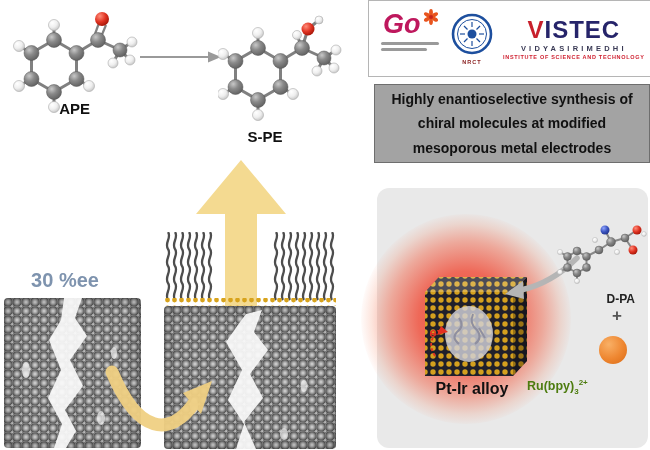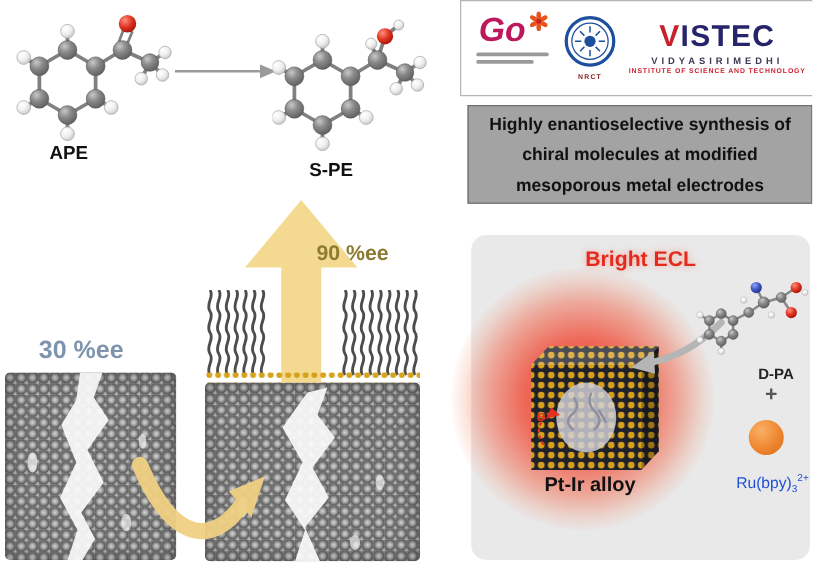--- a/index.html
+++ b/index.html
@@ -16,21 +16,21 @@
       radial-gradient(circle at 8.5px 8.5px,#bdbdbd 0.5px,#979797 1.8px,#6a6a6a 3.1px,rgba(0,0,0,0) 4.1px);
     background-size:9px 9px;
     border-radius:4px;
     box-shadow:inset 0 0 16px rgba(0,0,0,.3);
   }
   .poresvg{position:absolute;left:0;top:0;width:100%;height:100%;}
 
   
   #ee30{left:10px;top:269px;width:110px;font-size:20px;color:#7e93ae;}
   #ee90{left:227px;top:193px;width:110px;font-size:17px;color:#8c7b33;}
-  #ape-label{left:20px;top:114px;width:70px;font-size:15px;}
+  #ape-label{left:20px;top:100px;width:70px;font-size:15px;text-align:right;}
   #spe-label{left:230px;top:128px;width:70px;font-size:15px;}
 
   
   #logo-box{left:368px;top:0;width:280px;height:71px;background:#fff;border:1px solid #b5b5b5;
             display:flex;align-items:center;padding:2px 8px;box-sizing:content-box;}
   #go-logo{position:relative;width:72px;height:60px;}
   #go-text{font-size:27px;font-weight:bold;font-style:italic;color:#be185d;line-height:30px;padding-left:6px;}
   .cap-bar{height:3px;background:#9a9a9a;border-radius:2px;margin:3px 0 0 4px;}
   #nrct{width:46px;text-align:center;}
   #nrct-label{font-size:5.5px;font-weight:bold;color:#8a2020;letter-spacing:1px;}
@@ -49,22 +49,22 @@
              color:#e42a1e;text-shadow:0 0 6px rgba(255,90,60,.45);}
   #glow{position:absolute;left:-16px;top:26px;width:210px;height:210px;border-radius:50%;
         background:radial-gradient(circle,rgba(240,62,40,.95) 0%,rgba(240,62,40,.75) 32%,
                    rgba(242,90,60,.45) 52%,rgba(244,120,80,.18) 64%,rgba(244,120,80,0) 72%);}
   #electron{position:absolute;left:46px;top:138px;width:26px;text-align:center;color:#e43022;
             font-weight:bold;font-style:italic;font-size:12px;}
   #dpa-label{position:absolute;left:198px;top:104px;width:60px;text-align:right;font-size:12px;font-weight:bold;color:#222;}
   #plus{position:absolute;left:228px;top:118px;width:24px;text-align:center;font-size:17px;font-weight:bold;color:#555;}
   #sphere{position:absolute;left:222px;top:148px;width:28px;height:28px;border-radius:50%;
           background:radial-gradient(circle at 35% 30%,#f9b066,#ee8630 55%,#d96a15);}
-  #ru-label{position:absolute;left:150px;top:190px;width:120px;text-align:right;font-size:12.5px;
-            font-weight:normal;color:#1d4ed8;}
+  #ru-label{position:absolute;left:150px;top:190px;width:120px;text-align:left;font-size:12.5px;
+            font-weight:bold;color:#4d7c0f;}
   #ru-label sub{font-size:8px;}
   #ru-label sup{font-size:8px;}
   #ptir-label{position:absolute;left:40px;top:192px;width:110px;text-align:center;font-size:16px;font-weight:bold;color:#111;}
 </style>
 </head>
 <body>
 
 <div id="page">
 
   
@@ -251,21 +251,20 @@
         <circle cx="116" cy="60" r="5" fill="url(#gH)"></circle>
         <circle cx="99" cy="63" r="5" fill="url(#gH)"></circle>
       <circle cx="101" cy="12" r="4" fill="url(#gH)"></circle>
     </g>
     <circle cx="90" cy="21" r="6.5" fill="url(#gO)"></circle>
   </svg>
   <div class="lbl" id="spe-label">S-PE</div>
 
   
   <div class="lbl" id="ee30">30 %ee</div>
-  <div class="lbl" id="ee90">90 %ee</div>
 
   
   <div class="abs" id="logo-box">
     <div id="go-logo">
       <div id="go-text">Go</div>
       <svg class="abs" style="right:10px;top:0;" width="16" height="16">
         <g fill="#e8541e">
           <ellipse cx="8" cy="3.5" rx="1.9" ry="3.4"></ellipse>
           <ellipse cx="8" cy="3.5" rx="1.9" ry="3.4" transform="rotate(60 8 8)"></ellipse>
           <ellipse cx="8" cy="3.5" rx="1.9" ry="3.4" transform="rotate(120 8 8)"></ellipse>
@@ -306,21 +305,20 @@
   
   <div class="abs" id="headline-box">
     <div>Highly enantioselective synthesis of</div>
     <div>chiral molecules at modified</div>
     <div>mesoporous metal electrodes</div>
   </div>
 
   
   <div class="abs" id="ecl-panel">
     <div id="glow"></div>
-    <div id="ecl-title">Bright ECL</div>
 
     <svg class="abs" style="left:44px;top:84px;" width="120" height="108">
       <defs>
         <pattern id="cubedots" width="8" height="8" patternUnits="userSpaceOnUse">
           <rect width="8" height="8" fill="#20202b"></rect>
           <circle cx="4" cy="4" r="2.7" fill="#d4a01e"></circle>
         </pattern>
       </defs>
       <polygon points="4,20 18,5 106,5 92,20" fill="url(#cubedots)"></polygon>
       <polygon points="4,20 18,5 106,5 92,20" fill="#ffffff" opacity="0.2"></polygon>

